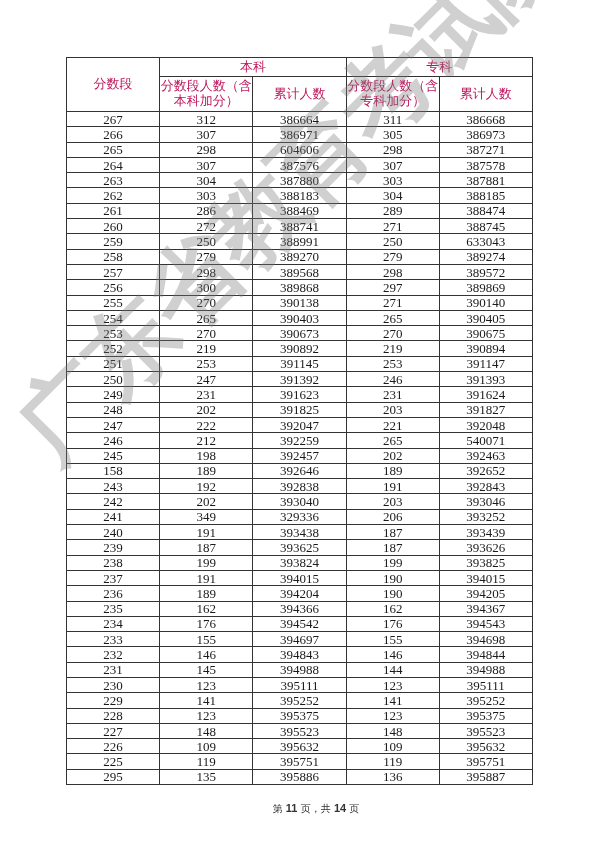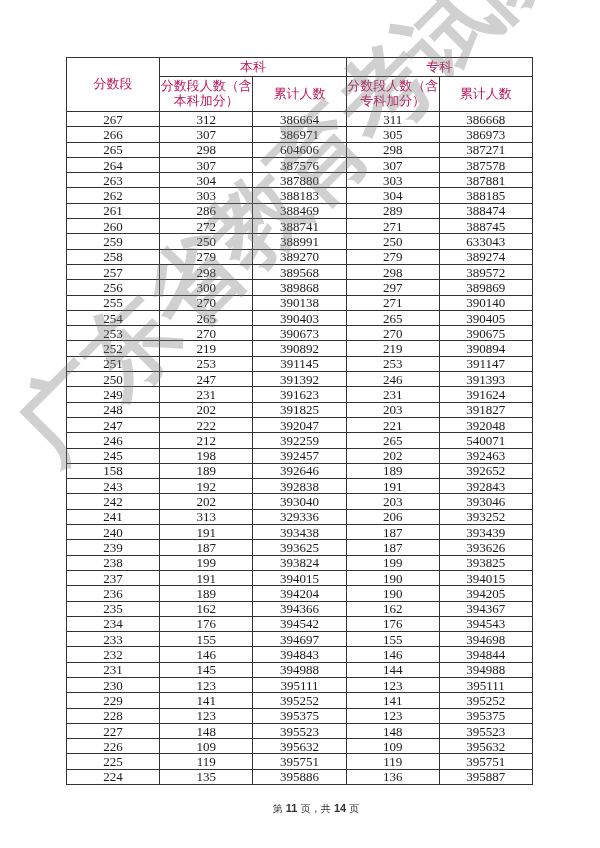--- a/index.html
+++ b/index.html
@@ -227,21 +227,21 @@
         </tr>
         <tr>
           <td>242</td>
           <td>202</td>
           <td>393040</td>
           <td>203</td>
           <td>393046</td>
         </tr>
         <tr>
           <td>241</td>
-          <td>313</td>
+          <td>349</td>
           <td>329336</td>
           <td>206</td>
           <td>393252</td>
         </tr>
         <tr>
           <td>240</td>
           <td>191</td>
           <td>393438</td>
           <td>187</td>
           <td>393439</td>
@@ -345,21 +345,21 @@
           <td>395632</td>
         </tr>
         <tr>
           <td>225</td>
           <td>119</td>
           <td>395751</td>
           <td>119</td>
           <td>395751</td>
         </tr>
         <tr>
-          <td>224</td>
+          <td>295</td>
           <td>135</td>
           <td>395886</td>
           <td>136</td>
           <td>395887</td>
         </tr>
       </tbody>
   </table>
 
   <div class="footer">
     <span>第</span>

